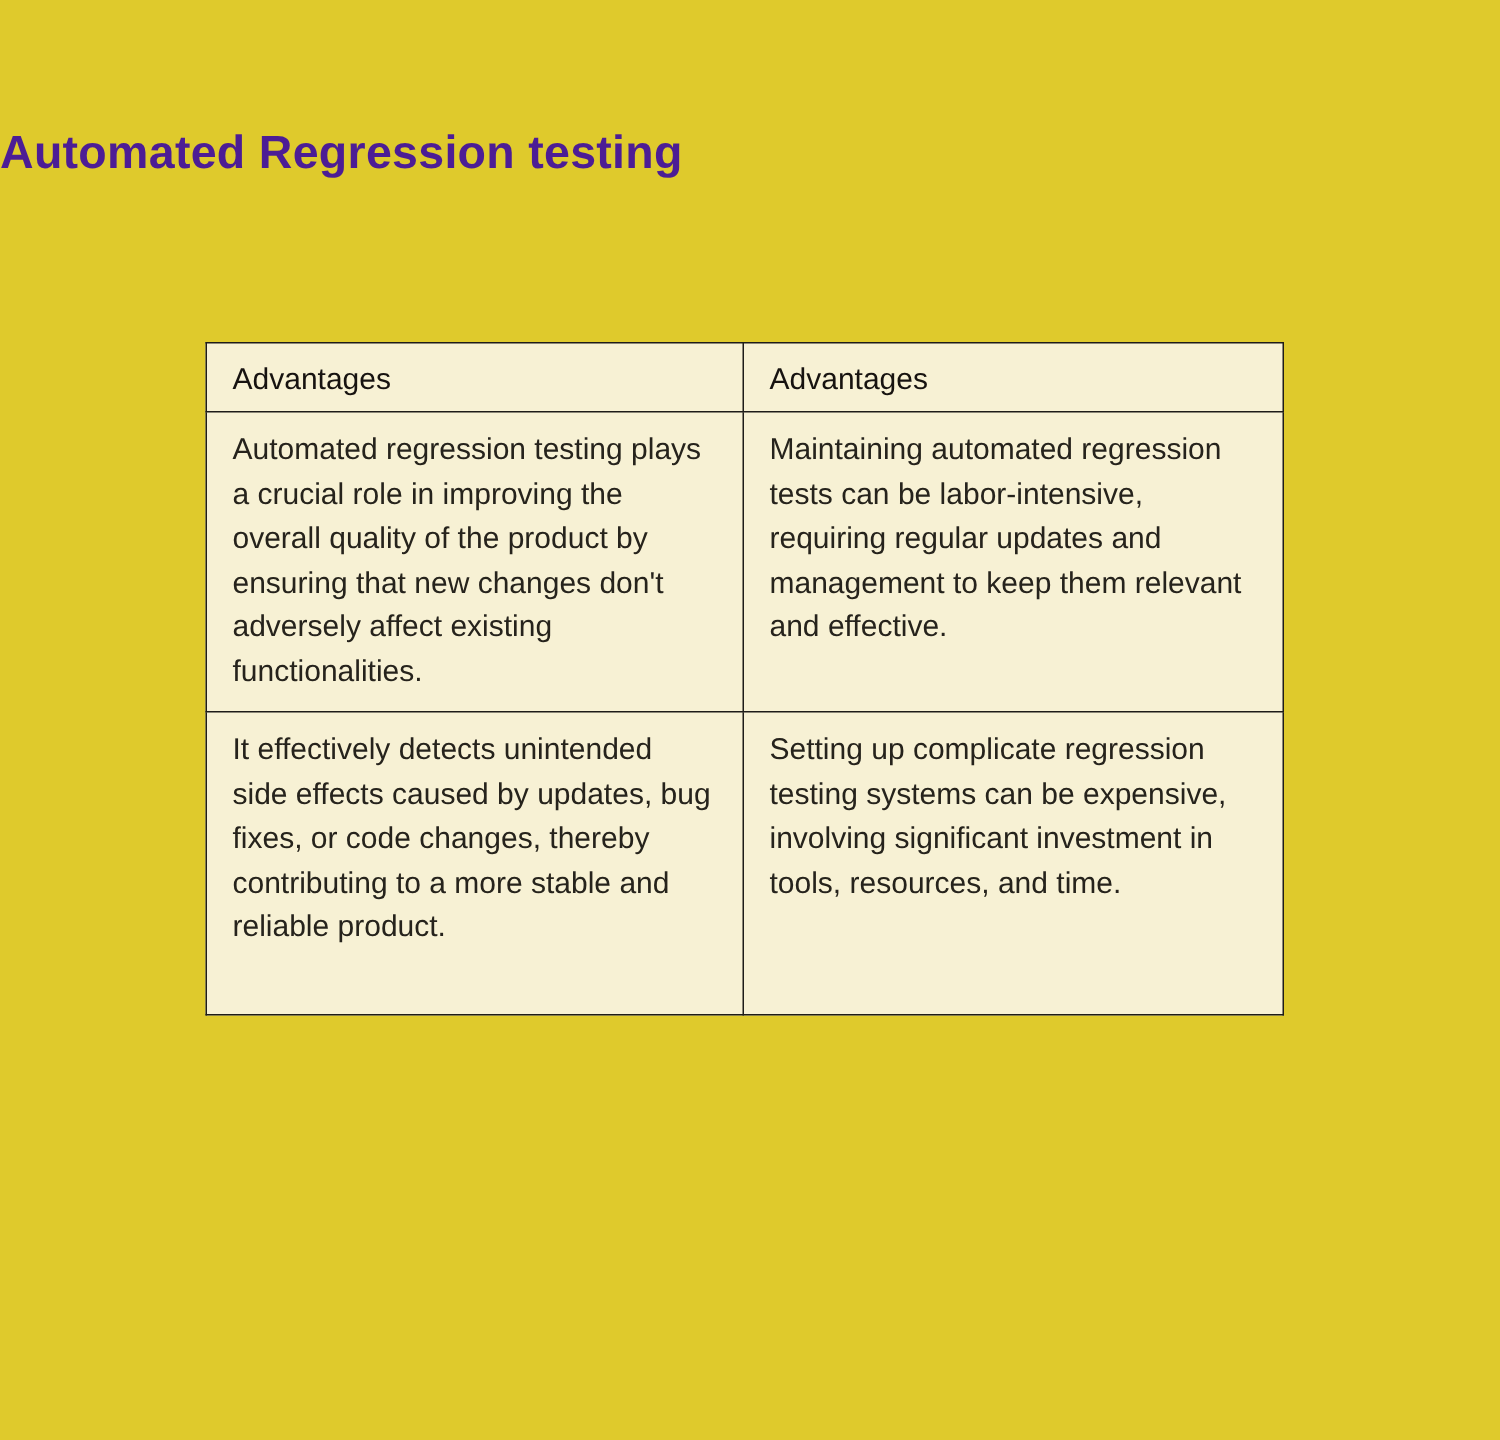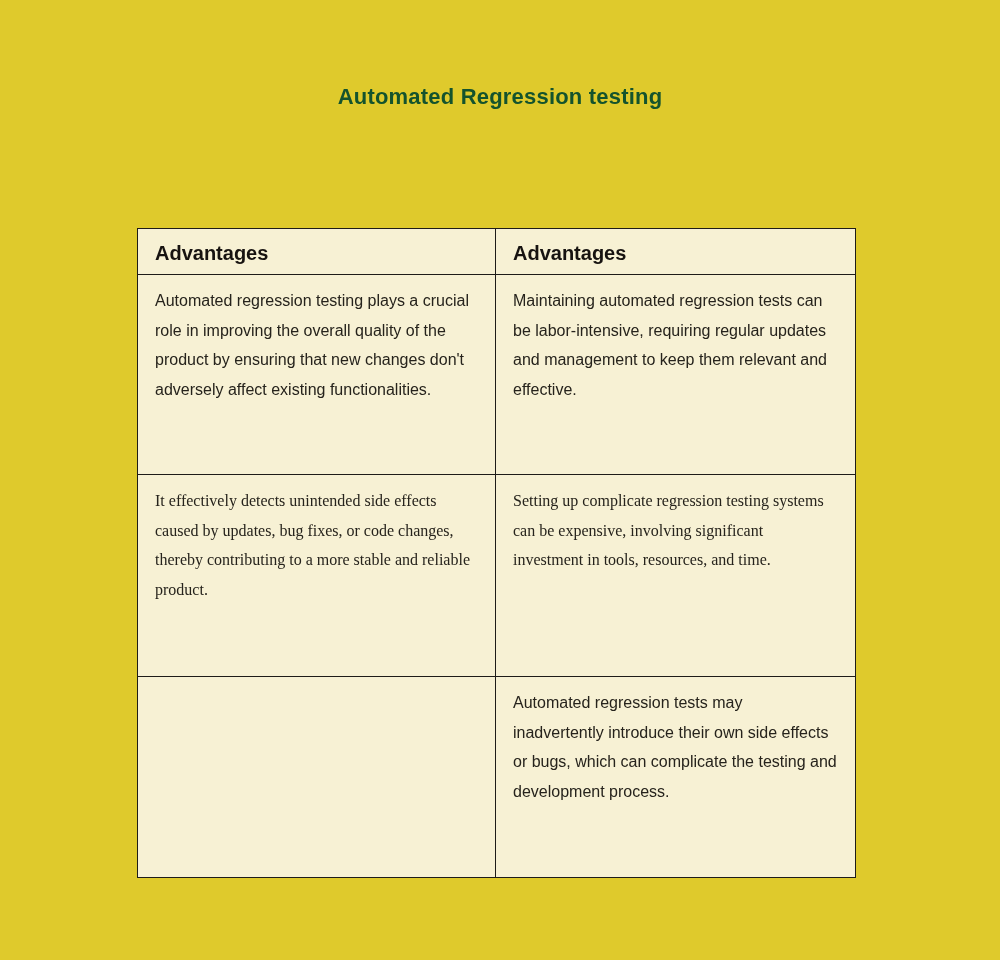--- a/index.html
+++ b/index.html
@@ -15,25 +15,24 @@
     font-family: "Liberation Sans", "DejaVu Sans", sans-serif;
     color: #1a1711;
     position: relative;
   }
 
   .page-title {
     position: absolute;
     top: 84px;
     left: 0;
     width: 100%;
-    text-align: center;
-    font-size: 22px;
+    font-size: 31px;
     font-weight: 700;
     letter-spacing: 0.2px;
-    color: #14532d;
+    color: #4c1d95;
   }
 
   table.compare-table {
     position: absolute;
     left: 137px;
     top: 228px;
     width: 718px;
     border-collapse: collapse;
     table-layout: fixed;
     background: #f7f1d4;
@@ -43,36 +42,36 @@
   table.compare-table td {
     border: 1.5px solid #1e1c18;
     vertical-align: top;
     text-align: left;
   }
 
   table.compare-table th {
     height: 46px;
     padding: 11px 16px 8px 17px;
     font-size: 20px;
-    font-weight: 700;
+    font-weight: 400;
     color: #171310;
     vertical-align: middle;
     margin-left: 28px;
   }
 
   table.compare-table td {
     padding: 11px 18px 10px 17px;
-    font-size: 16px;
+    font-size: 20px;
     line-height: 29.5px;
     font-weight: 400;
     color: #26231c;
   }
 
   td.cell-r0 { height: 200px; }
-  td.cell-r1 { height: 202px; font-family: Liberation Serif, serif; }
+  td.cell-r1 { height: 202px; }
   td.cell-r2 { height: 201px; }
 
   col.col-adv { width: 358px; }
   col.col-lim { width: 360px; }
 </style>
 </head>
 <body>
 
 <h1 class="page-title">Automated Regression testing</h1>
 
@@ -89,18 +88,14 @@
   </thead>
   <tbody>
     <tr>
       <td class="cell-r0">Automated regression testing plays a crucial role in improving the overall quality of the product by ensuring that new changes don't adversely affect existing functionalities.</td>
       <td class="cell-r0">Maintaining automated regression tests can be labor-intensive, requiring regular updates and management to keep them relevant and effective.</td>
     </tr>
     <tr>
       <td class="cell-r1">It effectively detects unintended side effects caused by updates, bug fixes, or code changes, thereby contributing to a more stable and reliable product.</td>
       <td class="cell-r1">Setting up complicate regression testing systems can be expensive, involving significant investment in tools, resources, and time.</td>
     </tr>
-    <tr>
-      <td class="cell-r2"></td>
-      <td class="cell-r2">Automated regression tests may inadvertently introduce their own side effects or bugs, which can complicate the testing and development process.</td>
-    </tr>
   </tbody>
 </table>
 
 </body></html>

